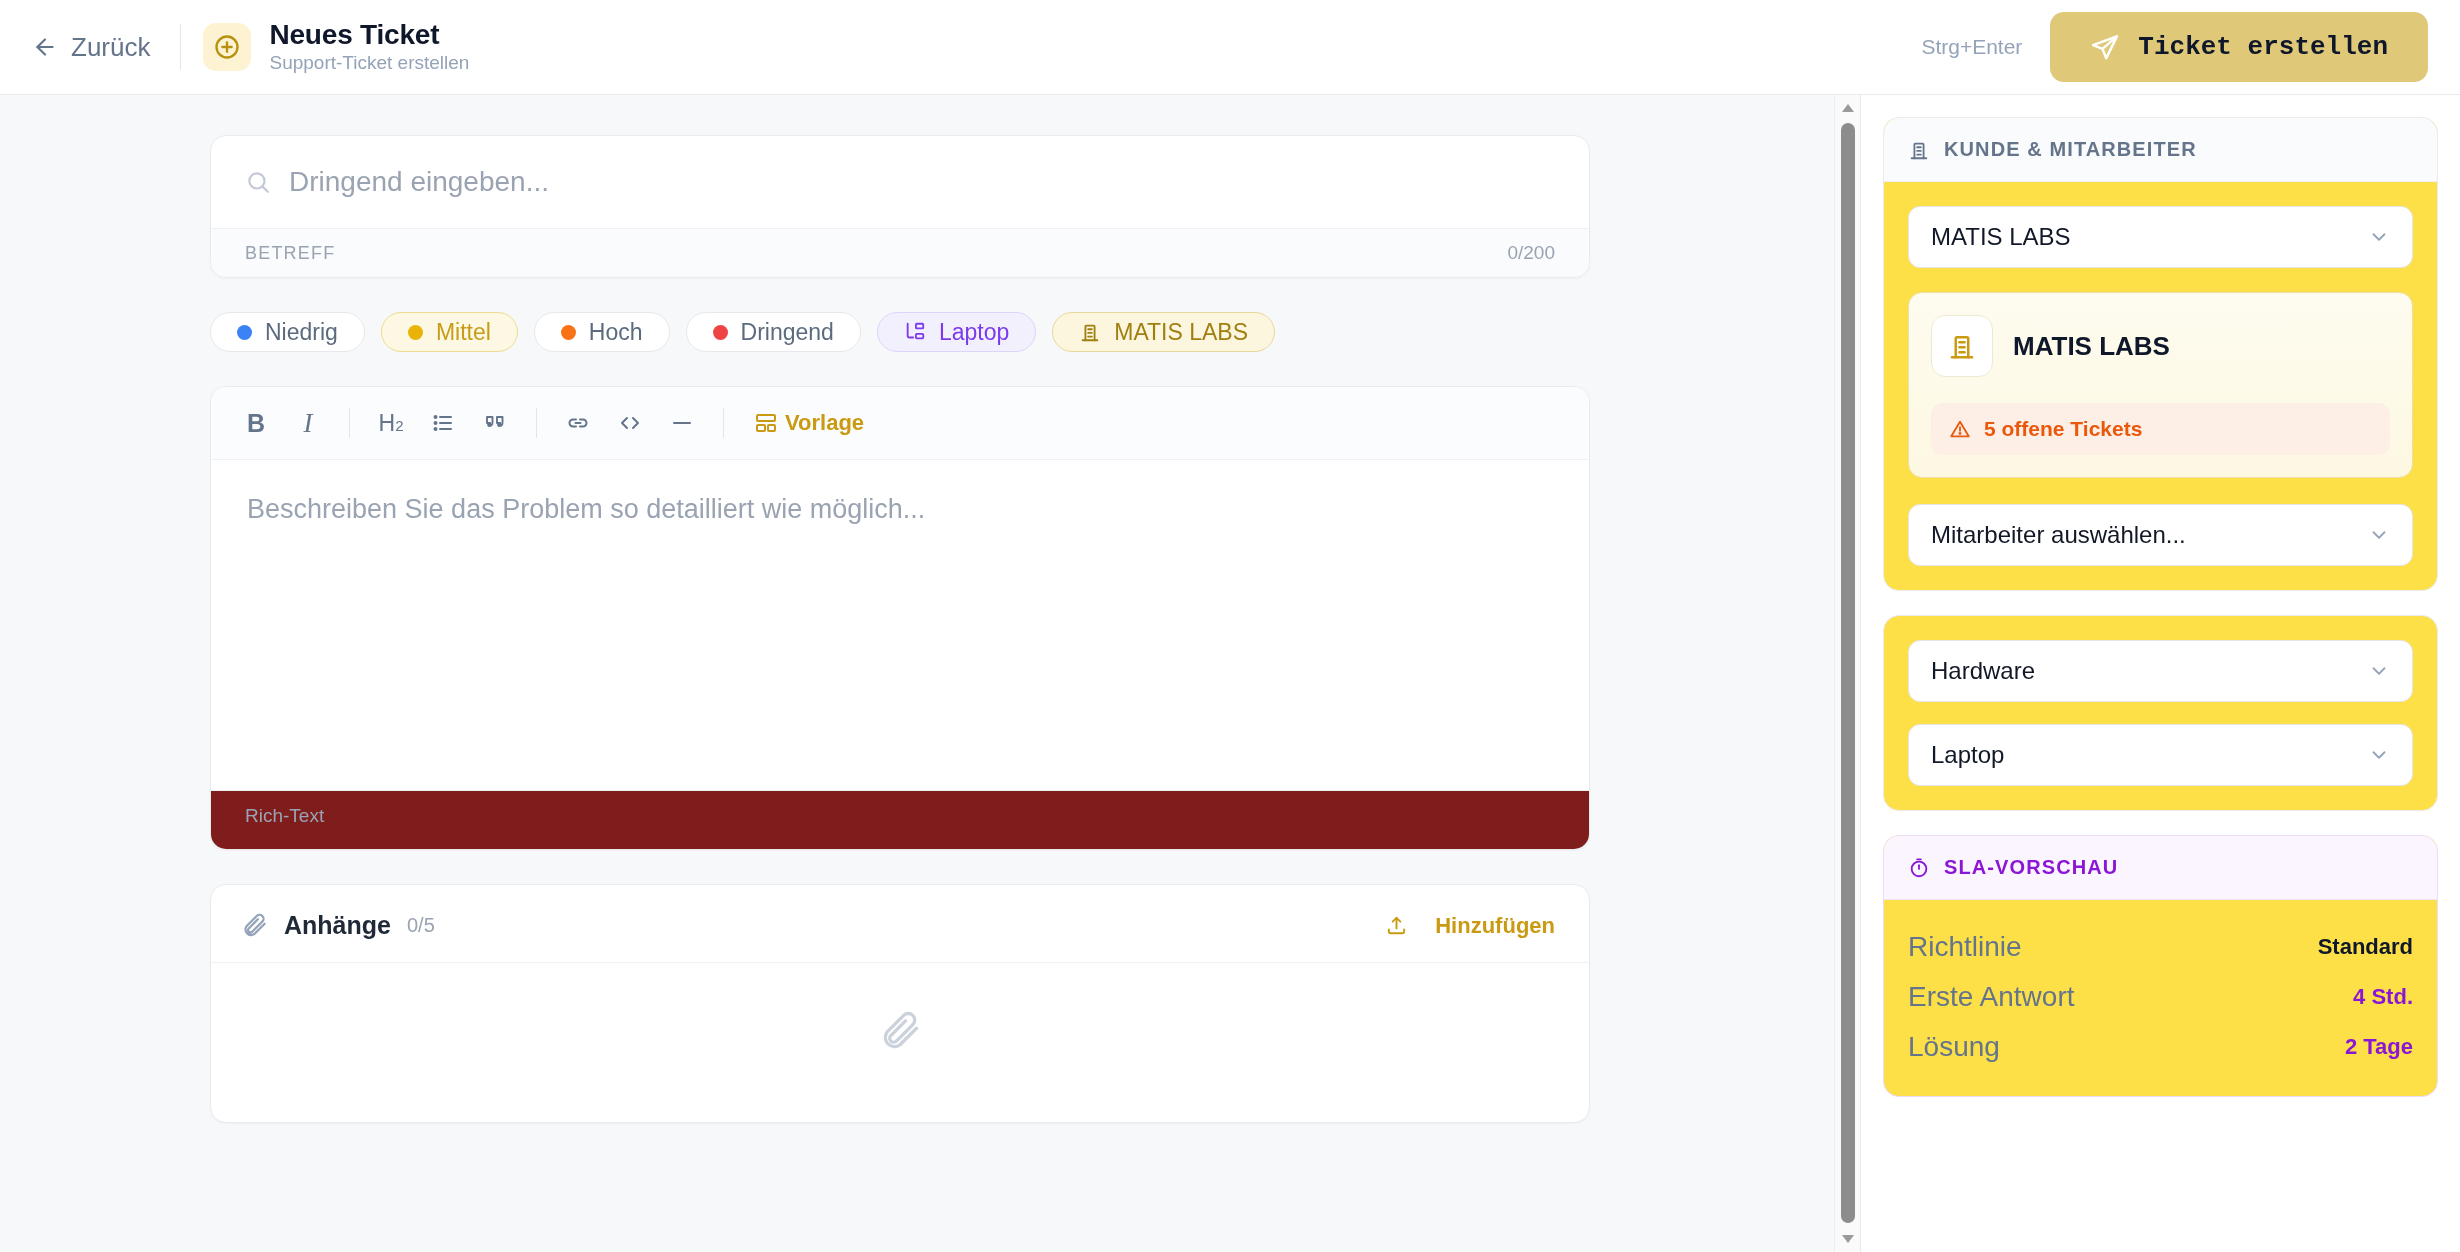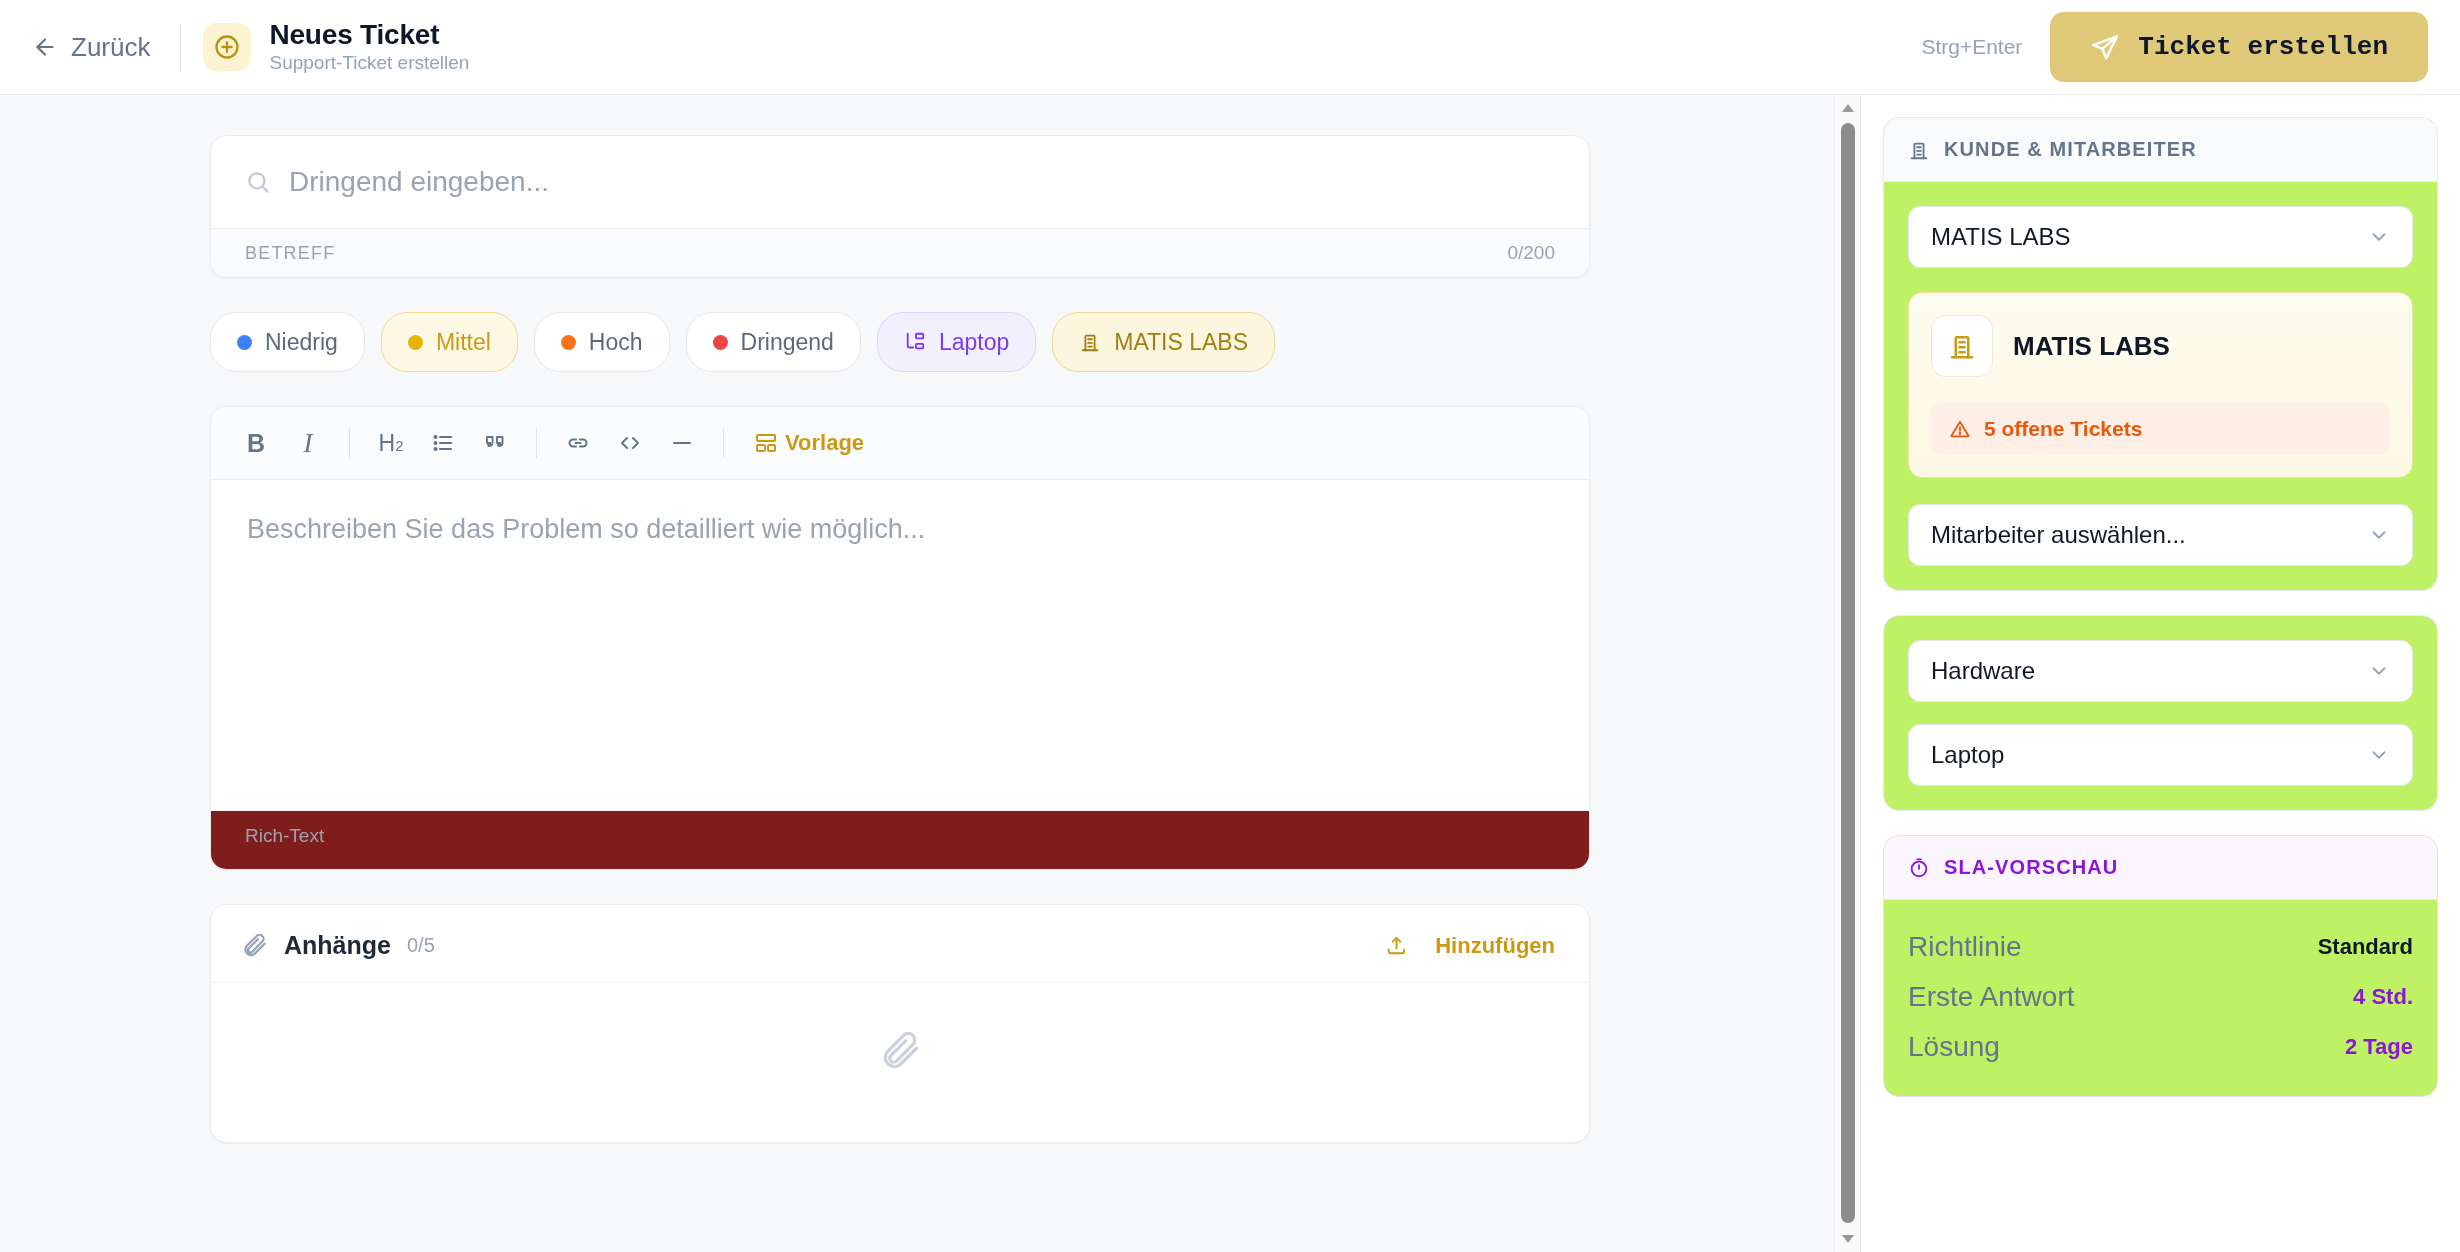--- a/index.html
+++ b/index.html
@@ -157,21 +157,21 @@
   .chips-row {
     display: flex;
     align-items: center;
     gap: 16px;
     margin-top: 34px;
   }
   .chip {
     display: inline-flex;
     align-items: center;
     gap: 13px;
-    height: 60px;
+    height: 40px;
     padding: 0 26px;
     border-radius: 26px;
     background: #ffffff;
     border: 1px solid #e6e8ec;
     font-size: 23px;
     color: #5b6craven;
     color: #5b6b7d;
     cursor: pointer;
     white-space: nowrap;
   }
@@ -326,21 +326,21 @@
     width: 600px;
     min-width: 600px;
     background: #ffffff;
     border-left: 1px solid #e8eaee;
     padding: 22px 22px 0 22px;
     overflow: hidden;
   }
   .panel {
     border: 1px solid #e9ebef;
     border-radius: 16px;
-    background: #bef264;
+    background: #fde047;
     overflow: hidden;
     margin-bottom: 24px;
   }
   .panel-head {
     display: flex;
     align-items: center;
     gap: 14px;
     padding: 20px 24px;
     background: #fafbfc;
     border-bottom: 1px solid #eef0f3;

